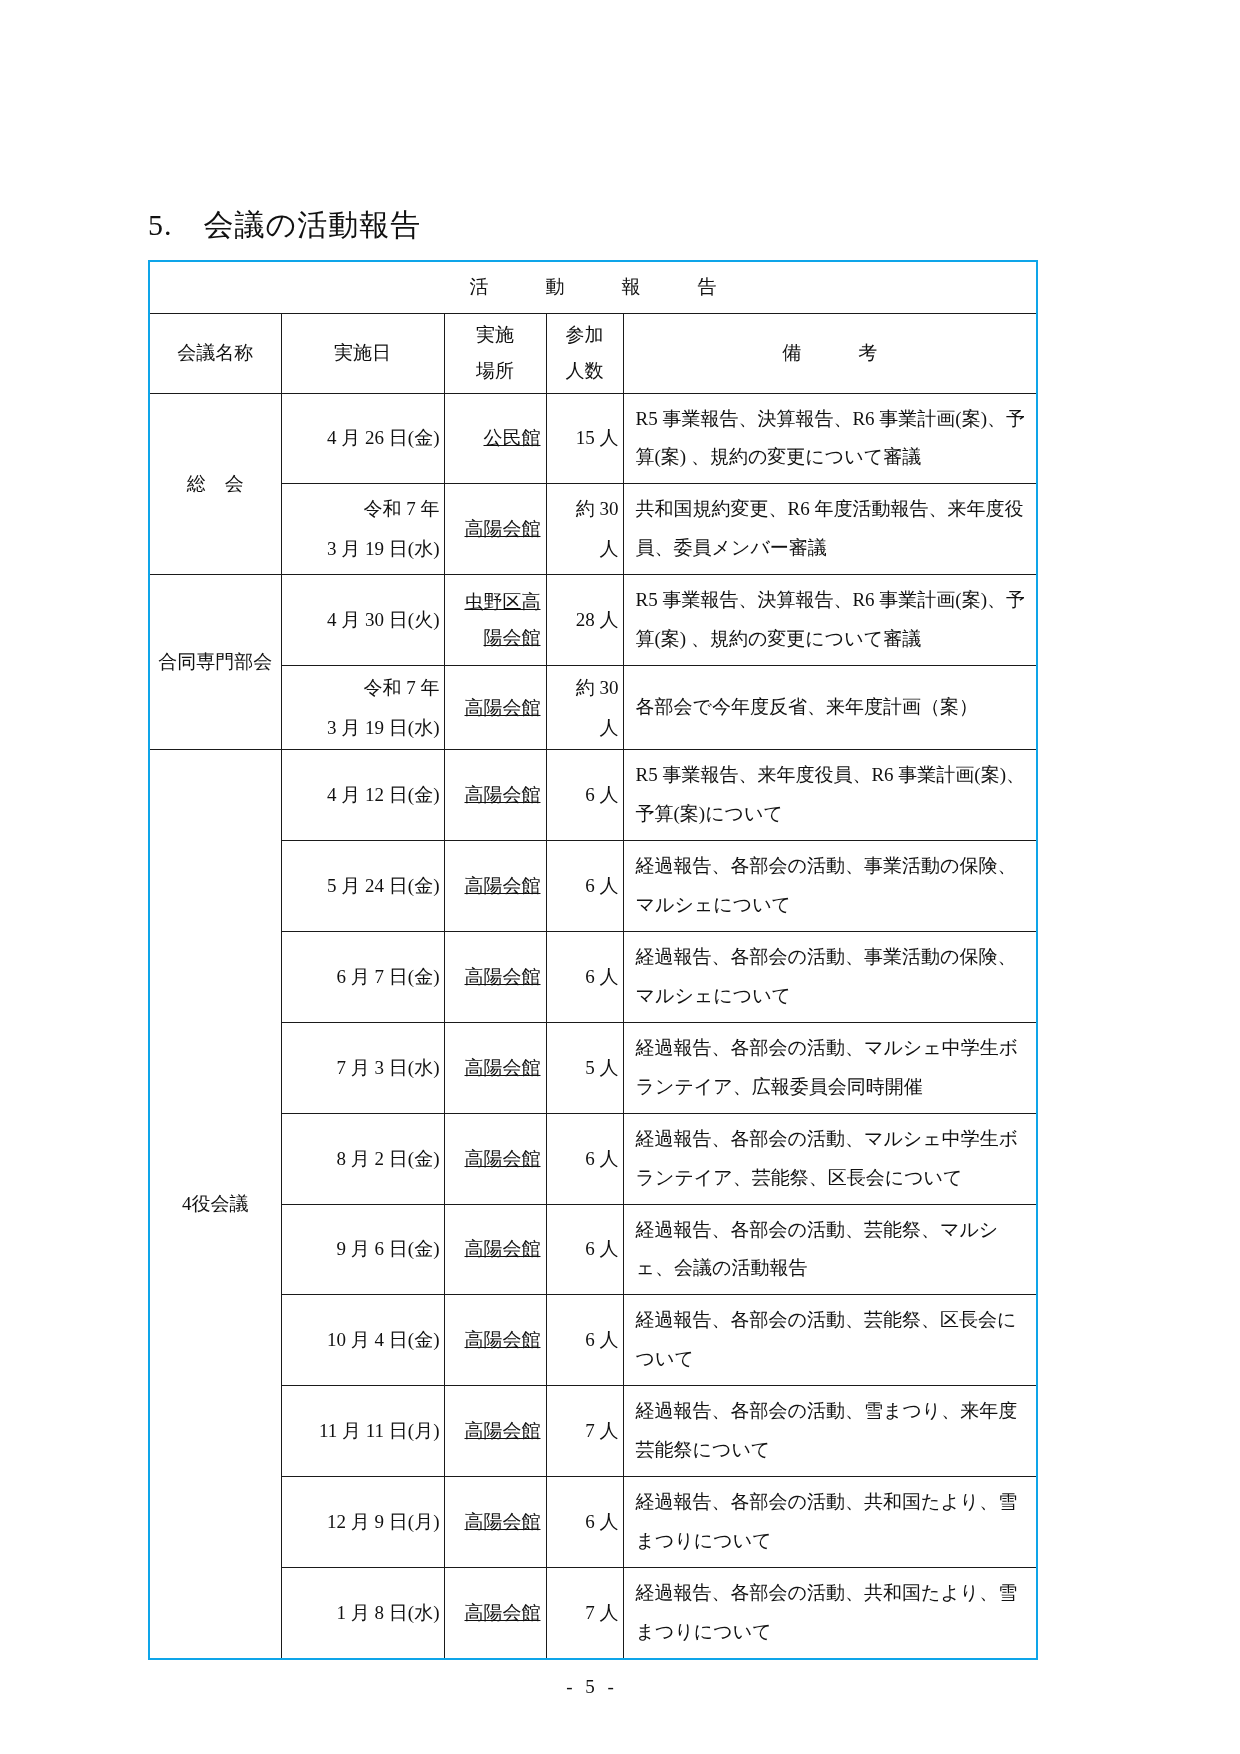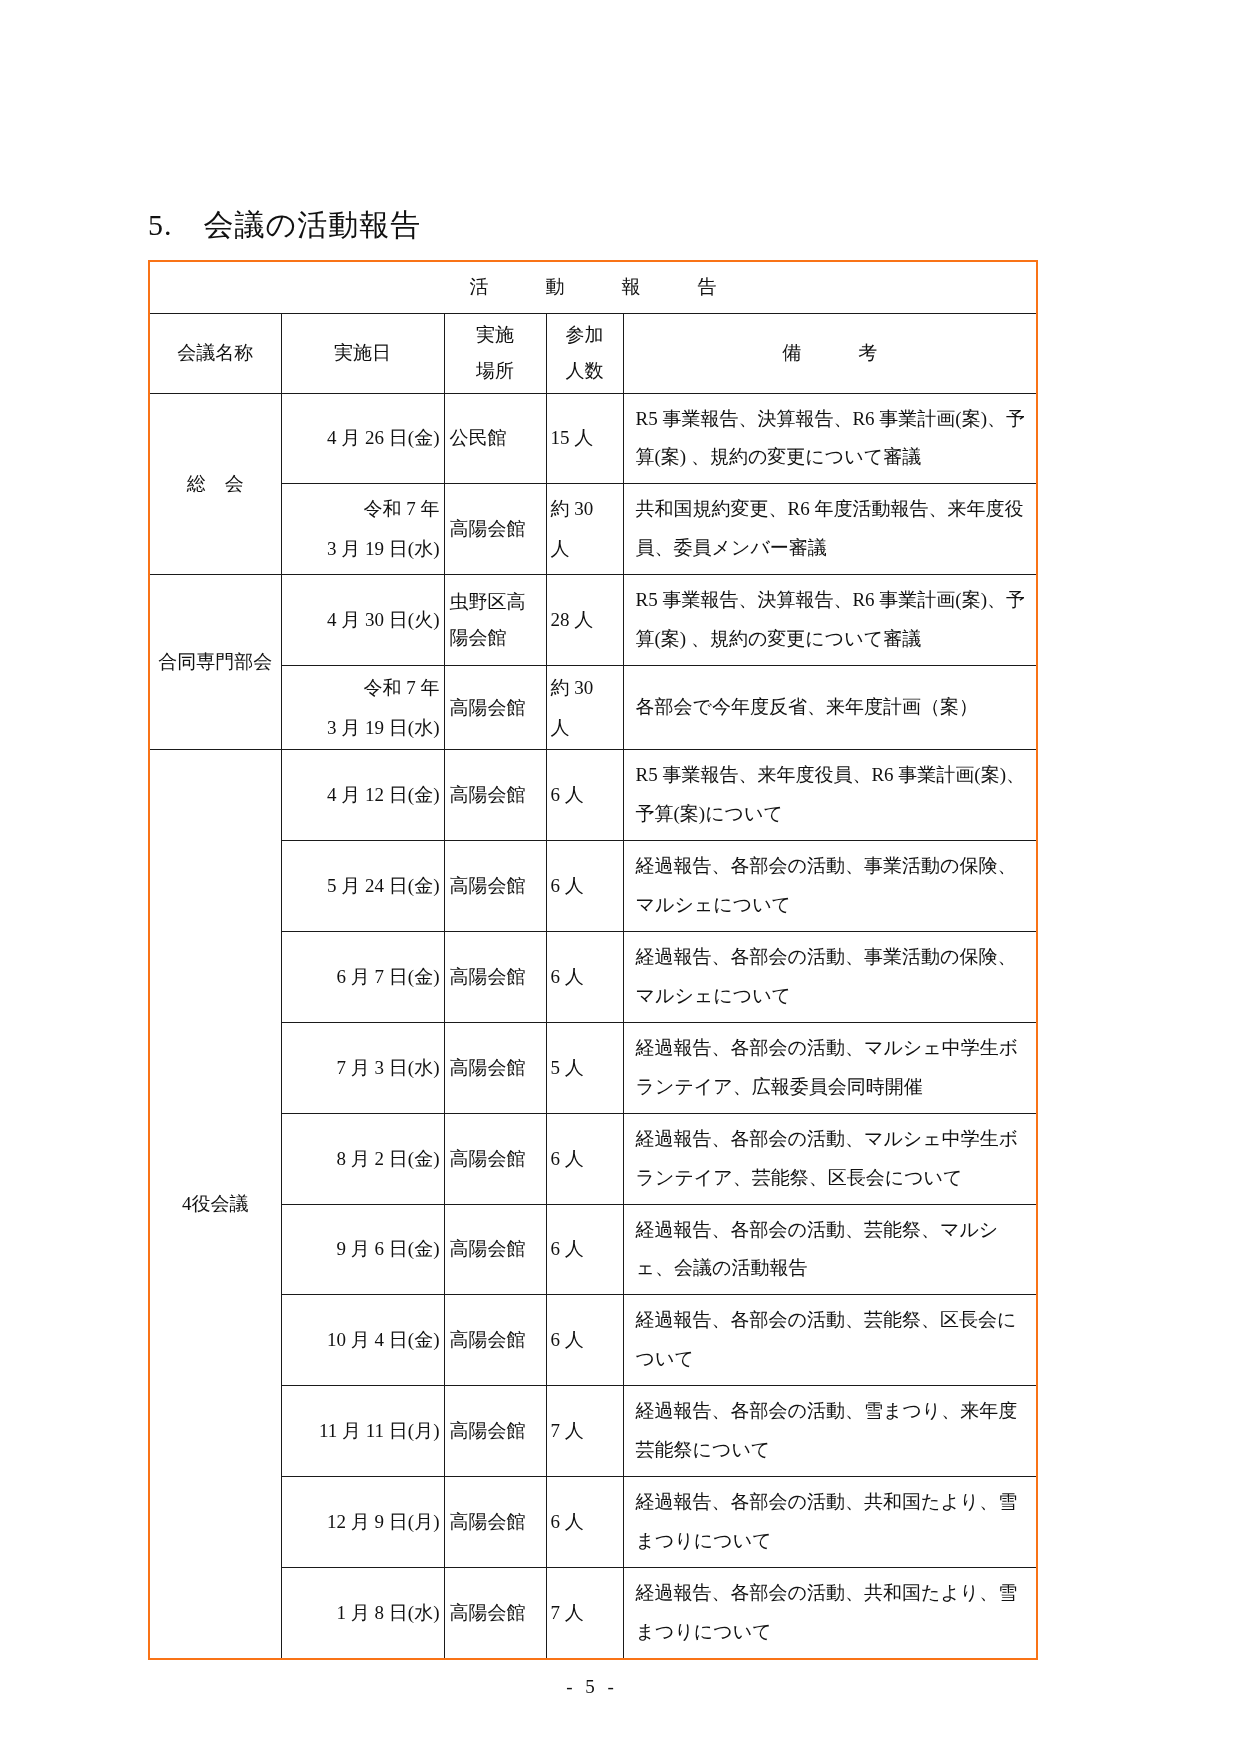--- a/index.html
+++ b/index.html
@@ -19,21 +19,21 @@
   .heading {
     font-size: 30px;
     letter-spacing: 1px;
     margin-bottom: 14px;
     white-space: pre-line;
   }
   table.report {
     border-collapse: collapse;
     width: 888px;
     table-layout: fixed;
-    border: 2px solid #f97316;
+    border: 2px solid #0ea5e9;
   }
   table.report td, table.report th {
     border: 1px solid #1a1a1a;
     font-weight: normal;
     font-size: 19px;
     vertical-align: middle;
     overflow: hidden;
   }
   col.c-name { width: 132px; }
   col.c-date { width: 163px; }
@@ -60,26 +60,27 @@
     padding: 0 6px;
     margin-top: 16px;
   }
   td.cell-date {
     text-align: right;
     white-space: pre-line;
     line-height: 2.1;
     padding: 0 4px;
   }
   td.cell-loc {
-    text-align: left;
+    text-align: right;
     line-height: 1.9;
     padding: 0 5px;
+    text-decoration: underline;
   }
   td.cell-part {
-    text-align: left;
+    text-align: right;
     white-space: pre-line;
     line-height: 2.1;
     padding: 0 4px;
     margin-left: 43px;
   }
   td.cell-rem {
     text-align: left;
     line-height: 2.05;
     padding: 6px 10px 6px 12px;
     border-radius: 9px;

